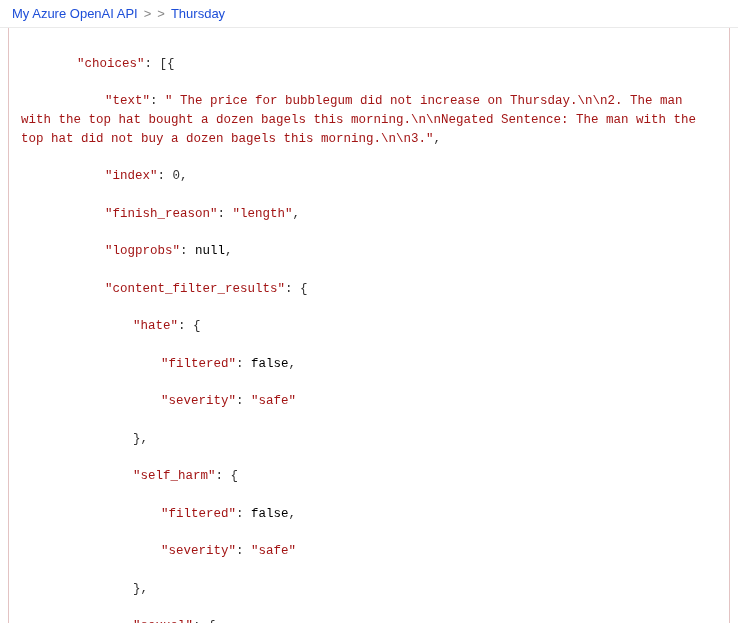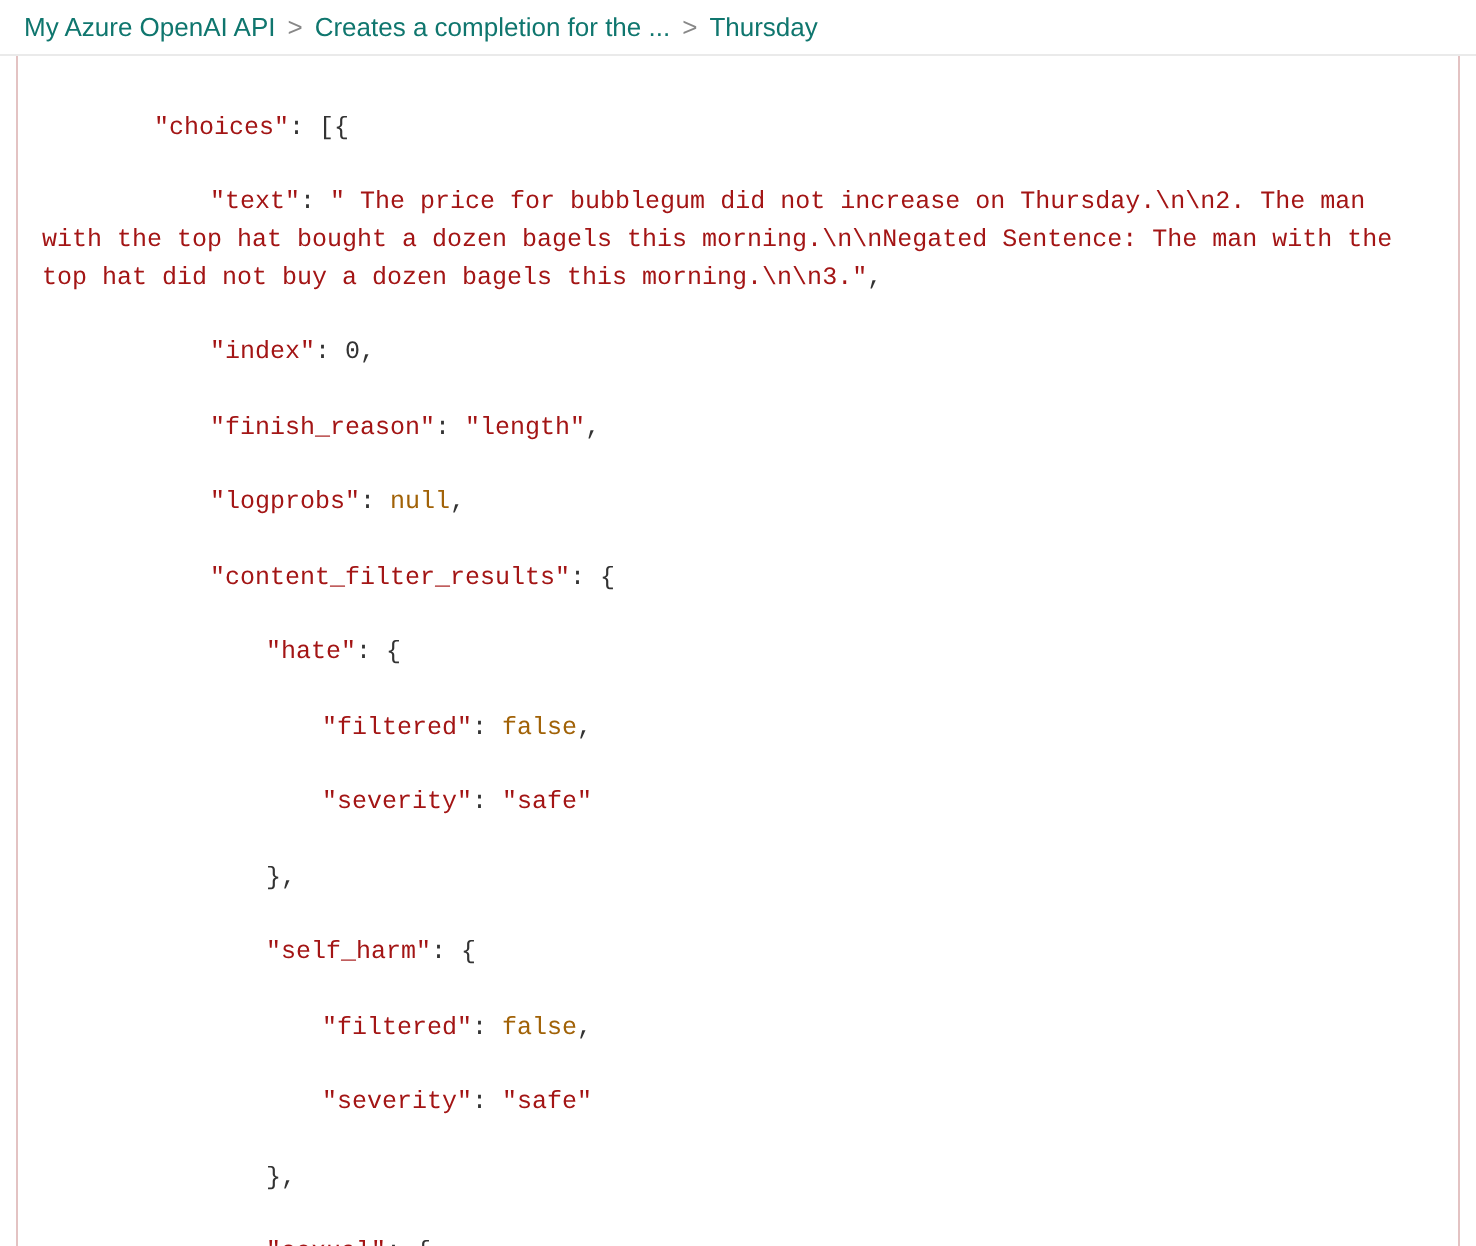--- a/index.html
+++ b/index.html
@@ -21,21 +21,21 @@
       color: #555;
       display: flex;
       align-items: center;
       gap: 6px;
       border-bottom: 1px solid #eaeaea;
     }
     .breadcrumb .sep {
       color: #888;
     }
     .breadcrumb .crumb {
-      color: #0f766e;
+      color: #1d4ed8;
     }
     .content-wrap {
       border: 1px solid #e3c3c3;
       border-top: none;
       margin: 0 8px 8px 8px;
       padding: 4px 0;
     }
     .code {
       font-family: Consolas, "Courier New", monospace;
       font-size: 12.5px;
@@ -51,37 +51,36 @@
     .str {
       color: #a31515;
     }
     .punct {
       color: #333;
     }
     .num {
       color: #333;
     }
     .kw {
-      color: #a16207;
+      color: #000000;
     }
     .line {
       display: block;
     }
     .i2 { padding-left: 56px; }
     .i3 { padding-left: 84px; }
     .i4 { padding-left: 112px; }
     .i5 { padding-left: 140px; }
   </style>
 </head>
 <body>
 
 <div class="breadcrumb">
   <span class="crumb">My Azure OpenAI API</span>
   <span class="sep">&gt;</span>
-  <span class="crumb">Creates a completion for the ...</span>
   <span class="sep">&gt;</span>
   <span class="crumb">Thursday</span>
 </div>
 
 <div class="content-wrap">
 <div class="code">
 <span class="line i2"><span class="key">"choices"</span><span class="punct">: [{</span></span>
 <span class="line"><span style="padding-left:84px;"></span><span class="key">"text"</span><span class="punct">: </span><span class="str">" The price for bubblegum did not increase on Thursday.\n\n2. The man with the top hat bought a dozen bagels this morning.\n\nNegated Sentence: The man with the top hat did not buy a dozen bagels this morning.\n\n3."</span><span class="punct">,</span></span>
 <span class="line i3"><span class="key">"index"</span><span class="punct">: </span><span class="num">0</span><span class="punct">,</span></span>
 <span class="line i3"><span class="key">"finish_reason"</span><span class="punct">: </span><span class="str">"length"</span><span class="punct">,</span></span>

